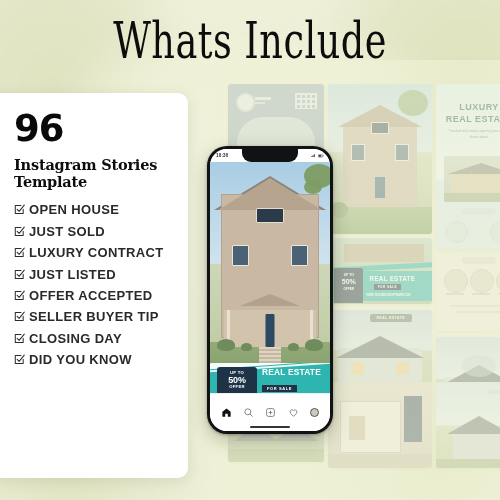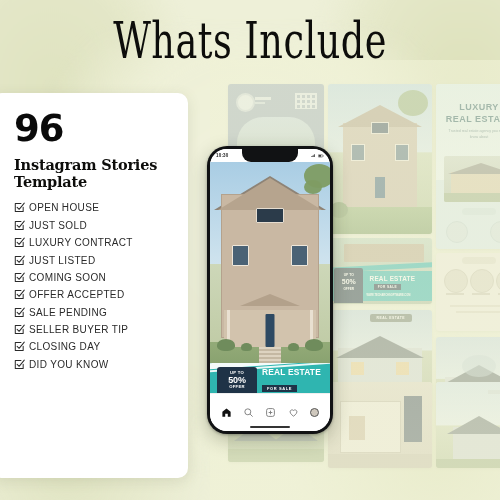--- a/index.html
+++ b/index.html
@@ -179,21 +179,21 @@
     margin:2px 0 10px 0;
   }
   .sub{
     font-family:"DejaVu Serif","Liberation Serif",serif;
     font-size:14.5px;font-weight:700;color:#0d0d0b;line-height:1.18;
     letter-spacing:-.2px;margin-bottom:12px;
   }
   ul.list{list-style:none;margin:0;padding:0;}
   ul.list li{
     display:flex;align-items:center;gap:6px;
-    font-size:10px;font-weight:400;color:#2a2a2a;letter-spacing:.35px;
+    font-size:13px;font-weight:700;color:#2a2a2a;letter-spacing:.35px;
     margin-bottom:6.4px;white-space:nowrap;
   }
   .cbx{width:9px;height:9px;flex:0 0 9px;position:relative;}
   .cbx svg{position:absolute;left:0;top:-1px;overflow:visible;}
 </style>
 </head>
 <body>
 
 <div class="stage">
 
@@ -452,39 +452,21 @@
         </span>
         <span>JUST LISTED</span>
       </li>
       <li>
         <span class="cbx">
           <svg width="11" height="11" viewBox="0 0 12 12" fill="none" stroke="#2a2a2a" stroke-width="1.1" stroke-linecap="round" stroke-linejoin="round">
               <path d="M10 5.6V10.4H1.4V1.6H7.6"></path>
               <path d="M3.4 5.8 5.6 8 11.2 1.2"></path>
             </svg>
         </span>
-        <span>COMING SOON</span>
-      </li>
-      <li>
-        <span class="cbx">
-          <svg width="11" height="11" viewBox="0 0 12 12" fill="none" stroke="#2a2a2a" stroke-width="1.1" stroke-linecap="round" stroke-linejoin="round">
-              <path d="M10 5.6V10.4H1.4V1.6H7.6"></path>
-              <path d="M3.4 5.8 5.6 8 11.2 1.2"></path>
-            </svg>
-        </span>
         <span>OFFER ACCEPTED</span>
-      </li>
-      <li>
-        <span class="cbx">
-          <svg width="11" height="11" viewBox="0 0 12 12" fill="none" stroke="#2a2a2a" stroke-width="1.1" stroke-linecap="round" stroke-linejoin="round">
-              <path d="M10 5.6V10.4H1.4V1.6H7.6"></path>
-              <path d="M3.4 5.8 5.6 8 11.2 1.2"></path>
-            </svg>
-        </span>
-        <span>SALE PENDING</span>
       </li>
       <li>
         <span class="cbx">
           <svg width="11" height="11" viewBox="0 0 12 12" fill="none" stroke="#2a2a2a" stroke-width="1.1" stroke-linecap="round" stroke-linejoin="round">
               <path d="M10 5.6V10.4H1.4V1.6H7.6"></path>
               <path d="M3.4 5.8 5.6 8 11.2 1.2"></path>
             </svg>
         </span>
         <span>SELLER BUYER TIP</span>
       </li>

